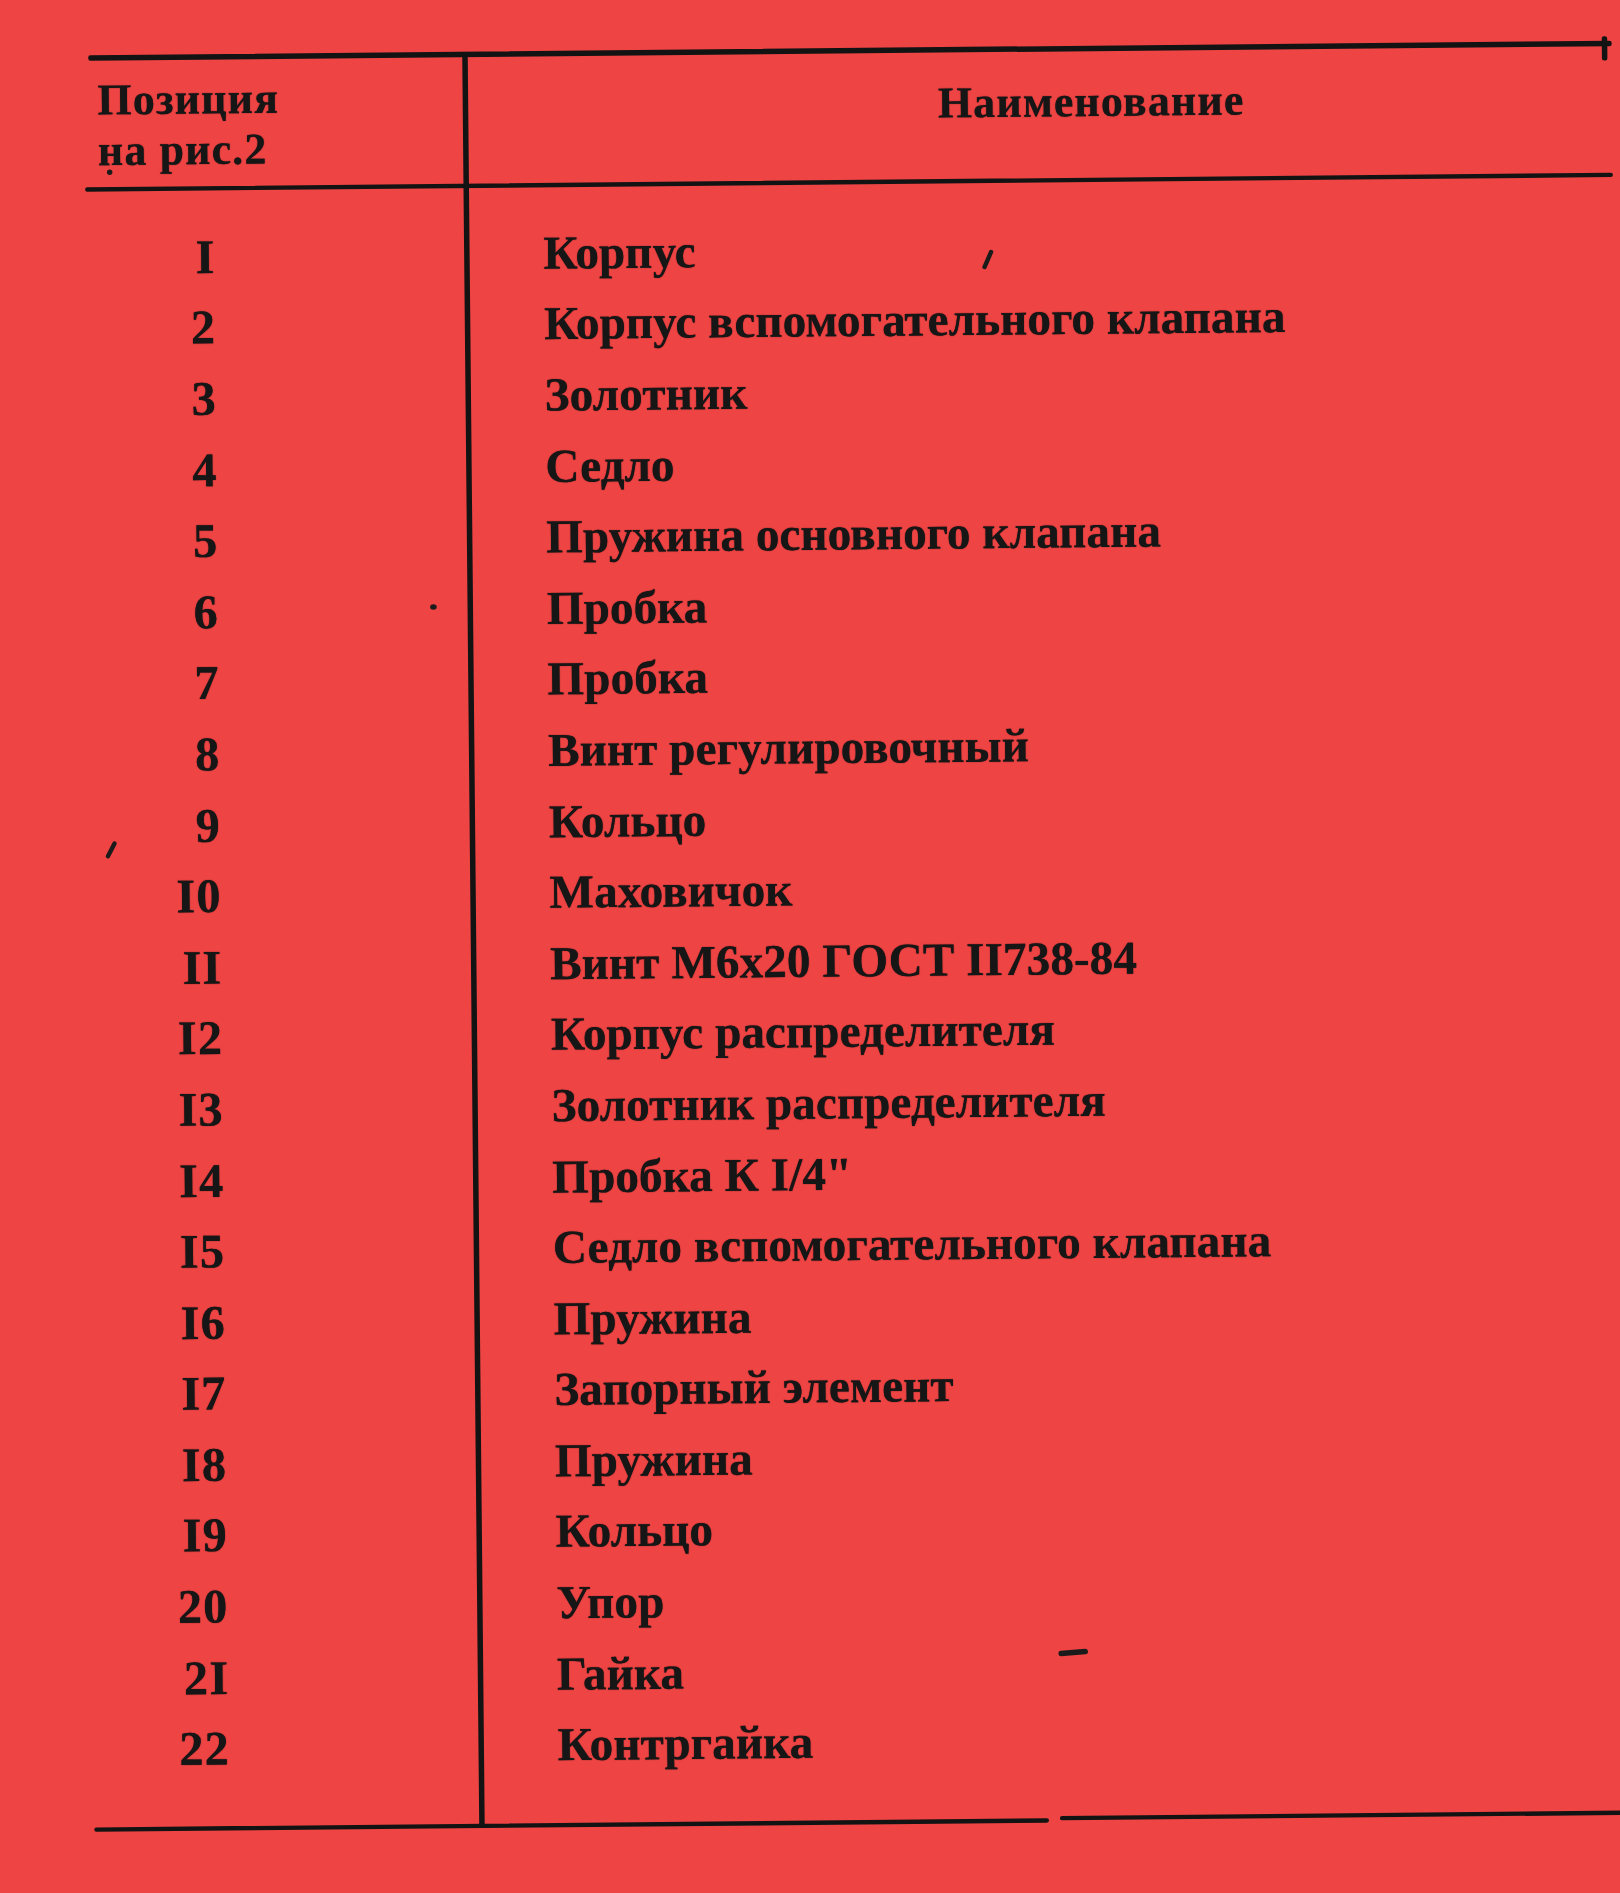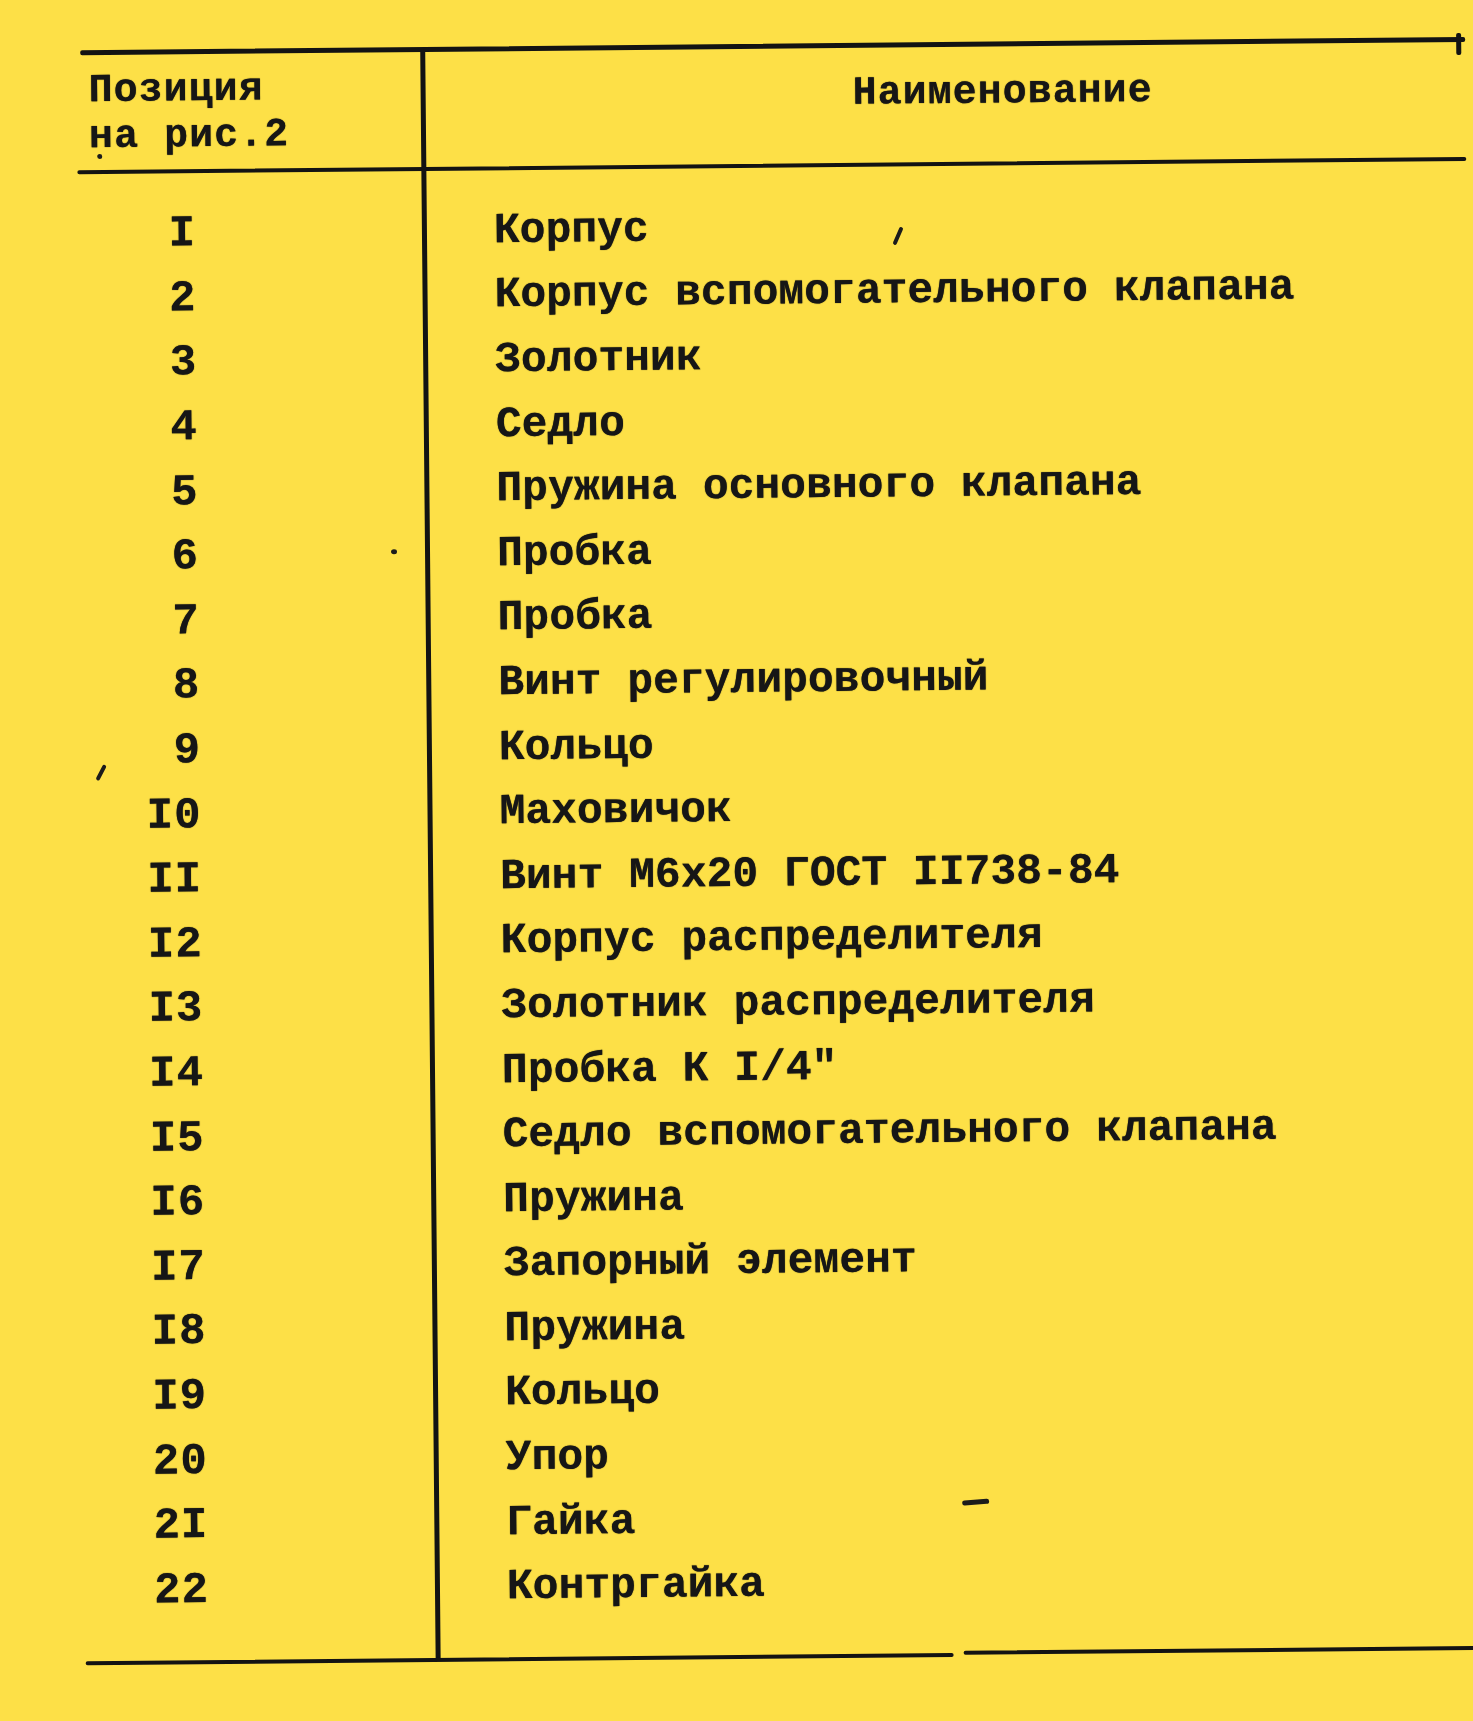--- a/index.html
+++ b/index.html
@@ -1,21 +1,21 @@
 <!DOCTYPE html>
 <html><head>
 <meta charset="utf-8">
 <style>
   html,body{margin:0;padding:0;background:#e8e8e8;}
   .page{
     position:relative;
     width:1473px;height:1721px;
-    background:#fde047;
+    background:#ef4444;
     overflow:hidden;
-    font-family:Liberation Mono, monospace;
+    font-family:Liberation Serif, serif;
     color:#161616;
   }
   .sheet{
     position:absolute;inset:0;
     transform:rotate(-0.55deg);
     transform-origin:50% 50%;
   }
   .rule{position:absolute;background:#131313;border-radius:2px;}
   .rule-top{left:88px;top:44px;width:1385px;height:5px;}
   .rule-top-tick{left:1464px;top:40px;width:5px;height:22px;}

